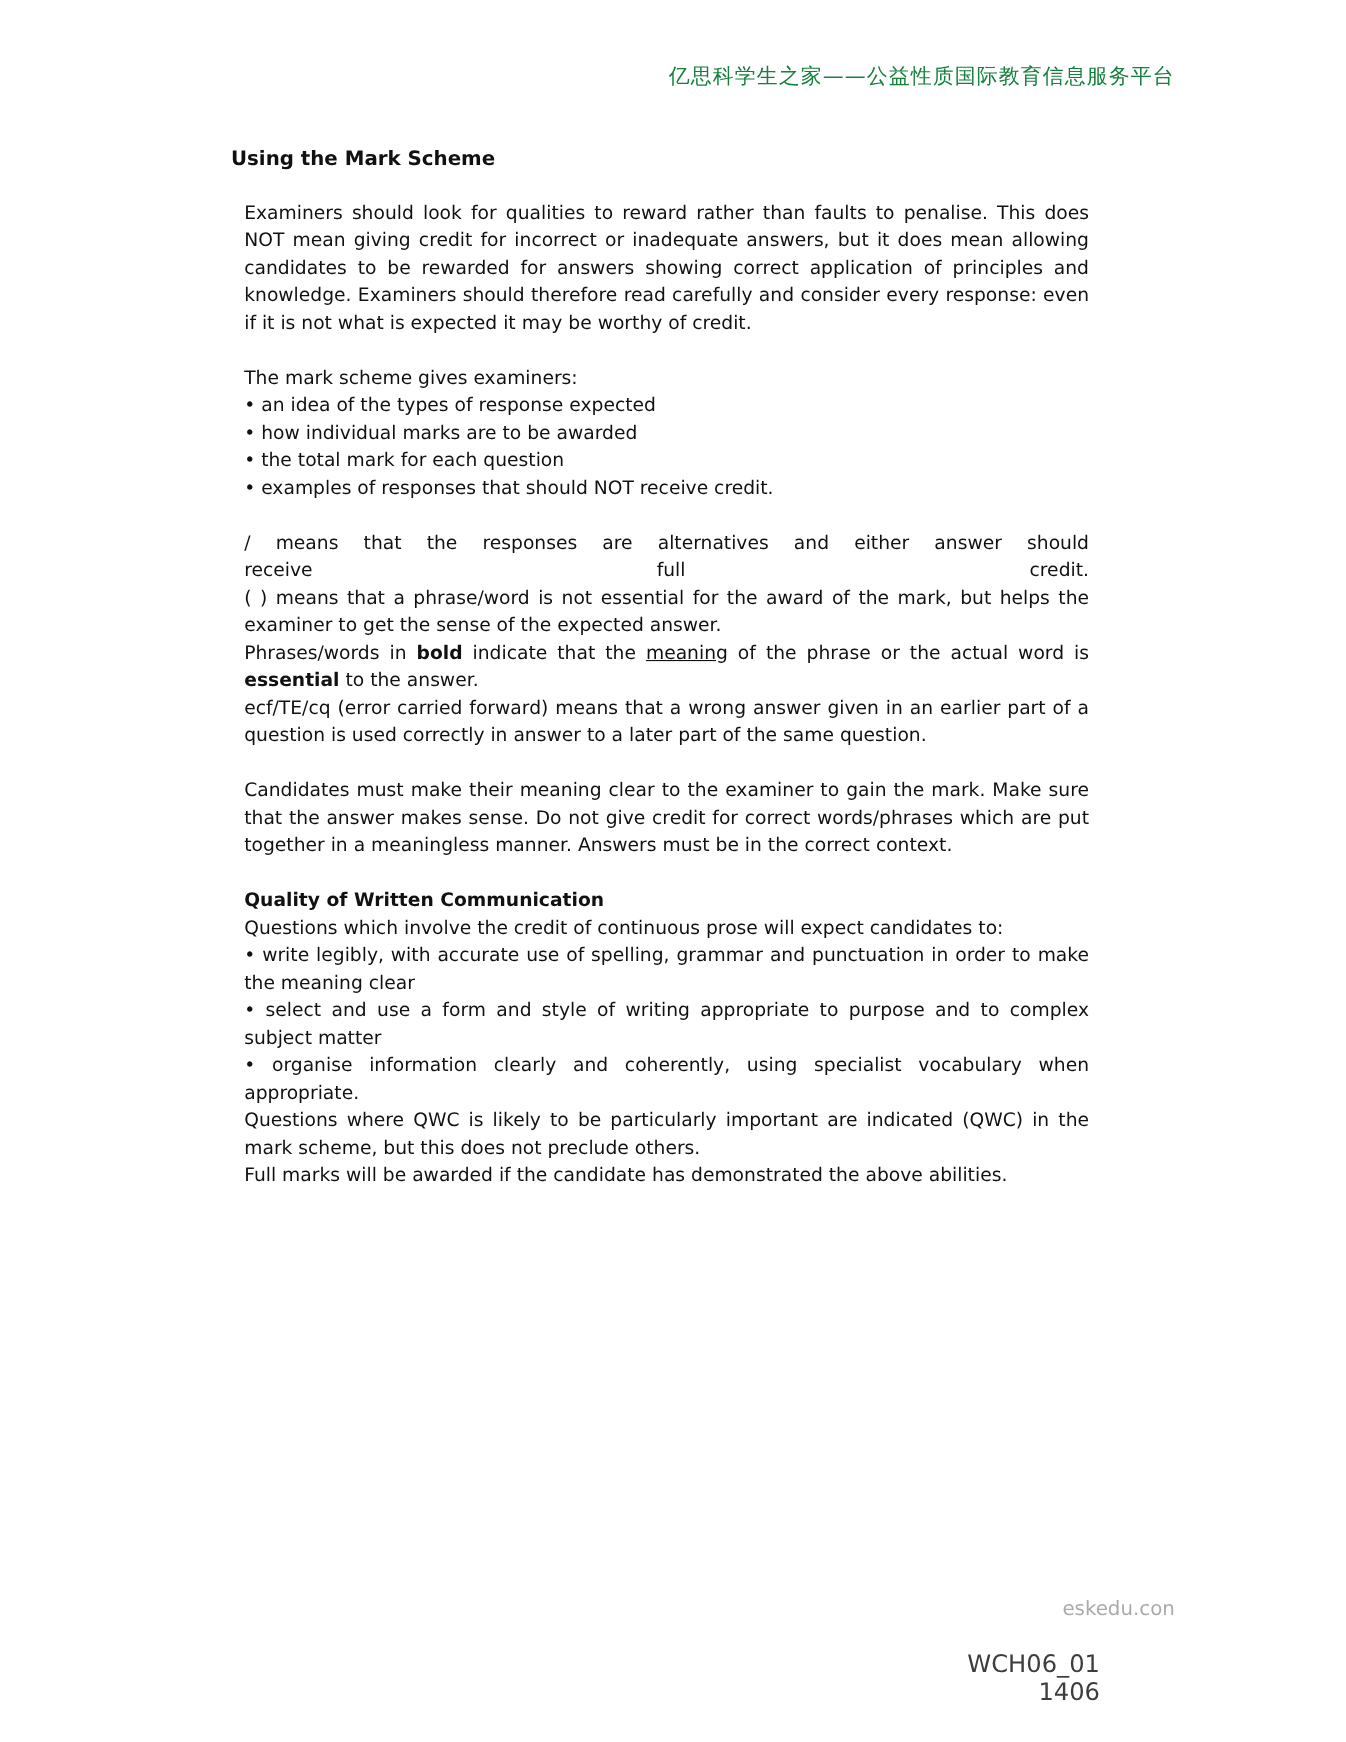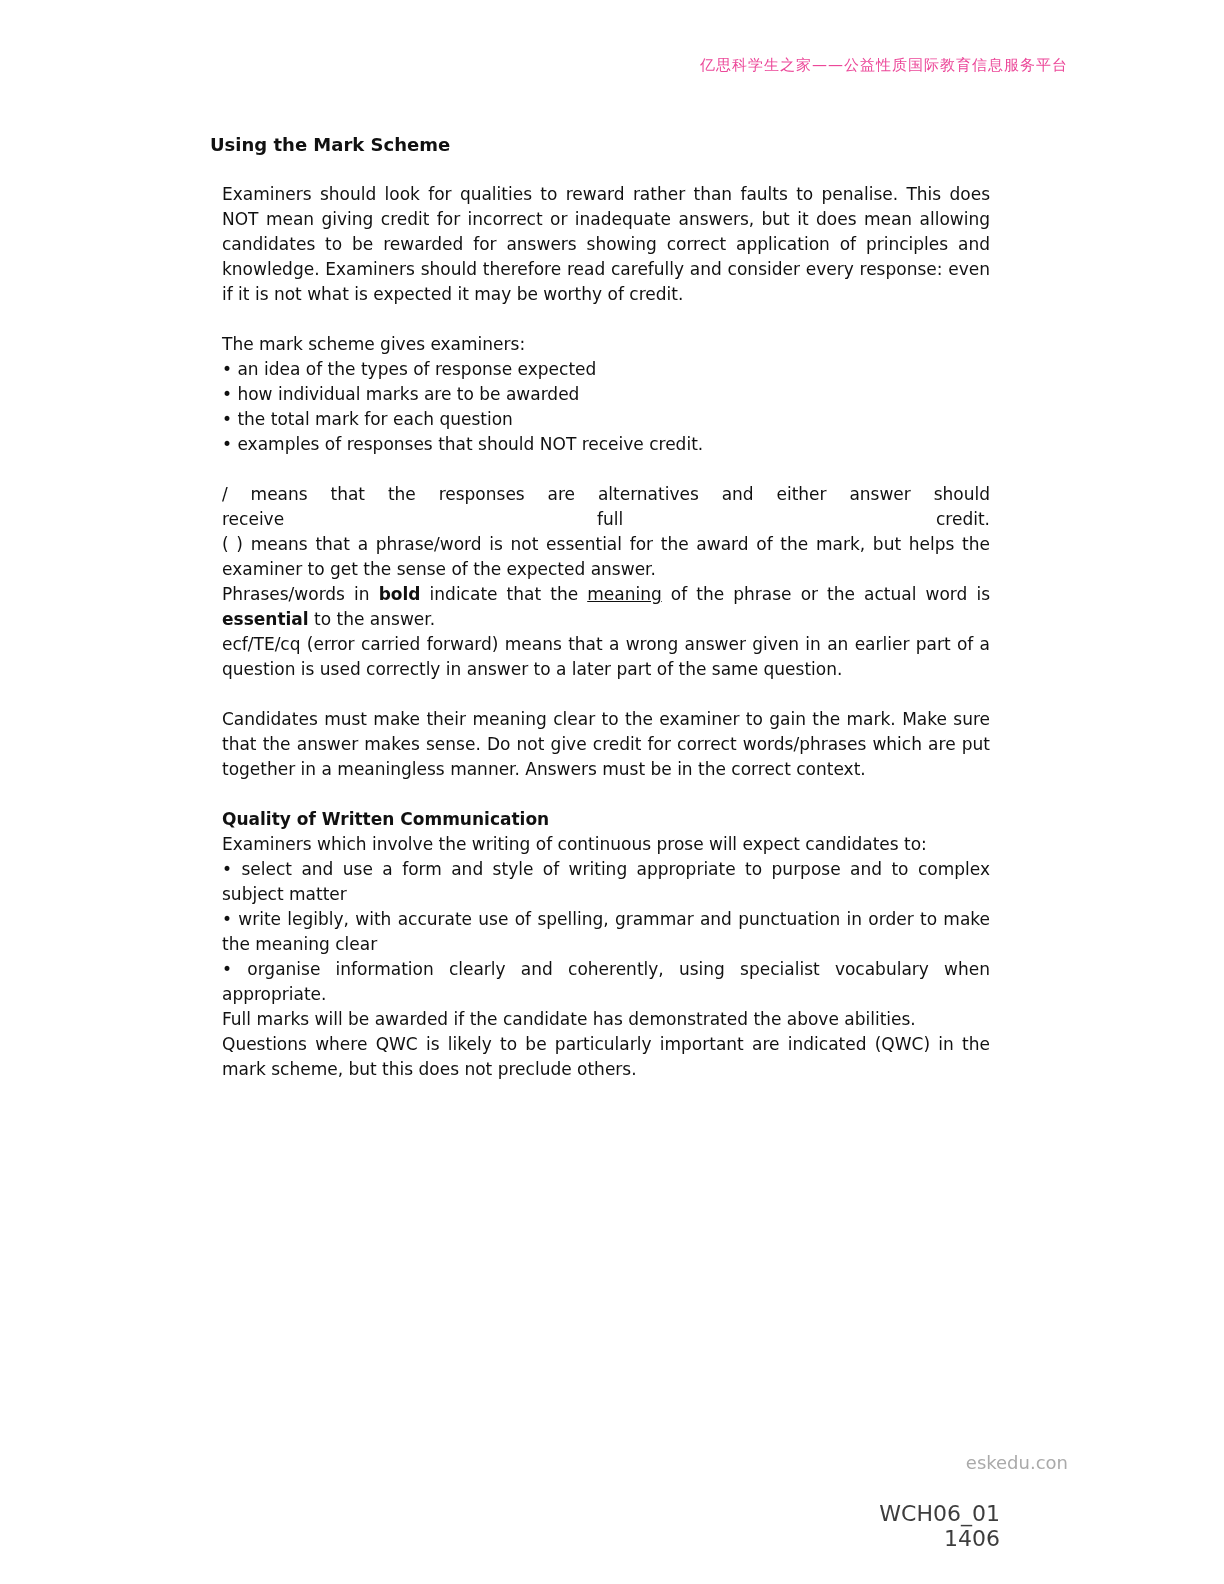--- a/index.html
+++ b/index.html
@@ -12,22 +12,22 @@
   }
   .page {
     position:relative;
     width:1224px; height:1584px;
     background:#ffffff;
     overflow:hidden;
   }
   .top-watermark {
     position:absolute;
     top:56px; right:156px;
-    font-size:15px;
-    color:#ec4899;
+    font-size:19px;
+    color:#15803d;
     font-family:"DejaVu Sans", sans-serif;
     letter-spacing:1px;
   }
   .content {
     position:absolute;
     left:222px; top:132px;
     width:768px;
     font-size:17px;
     line-height:25px;
   }
@@ -101,28 +101,28 @@
         </div>
       <div class="para">(  ) means that a phrase/word is not essential for the award of the mark, but helps the examiner to get the sense of the expected answer.</div>
       <div class="para"><span>Phrases/words in </span><span style="font-weight: bold;">bold</span><span> indicate that the </span><span style="text-decoration: underline;">meaning</span><span> of the phrase or the actual word is </span><span style="font-weight: bold;">essential</span><span> to the answer.</span></div>
       <div class="para">ecf/TE/cq (error carried forward) means that a wrong answer given in an earlier part of a question is used correctly in answer to a later part of the same question.</div>
     </div>
 
     <div class="para mb">Candidates must make their meaning clear to the examiner to gain the mark. Make sure that the answer makes sense. Do not give credit for correct words/phrases which are put together in a meaningless manner. Answers must be in the correct context.</div>
 
     <div>
       <div class="sub-heading">Quality of Written Communication</div>
-      <div class="para">Examiners which involve the writing of continuous prose will expect candidates to:</div>
+      <div class="para">Questions which involve the credit of continuous prose will expect candidates to:</div>
       <div>
+          <div class="bullet-line">• write legibly, with accurate use of spelling, grammar and punctuation in order to make the meaning clear</div>
           <div class="bullet-line">• select and use a form and style of writing appropriate to purpose and to complex subject matter</div>
-          <div class="bullet-line">• write legibly, with accurate use of spelling, grammar and punctuation in order to make the meaning clear</div>
           <div class="bullet-line">• organise information clearly and coherently, using specialist vocabulary when appropriate.</div>
         </div>
+      <div class="para">Questions where QWC is likely to be particularly important are indicated (QWC) in the mark scheme, but this does not preclude others.</div>
       <div class="para">Full marks will be awarded if the candidate has demonstrated the above abilities.</div>
-      <div class="para">Questions where QWC is likely to be particularly important are indicated (QWC) in the mark scheme, but this does not preclude others.</div>
     </div>
 
   </div>
 
   <div class="bottom-watermark">eskedu.con</div>
 
   <div class="doc-id">
     <div>WCH06_01</div>
     <div>1406</div>
   </div>

